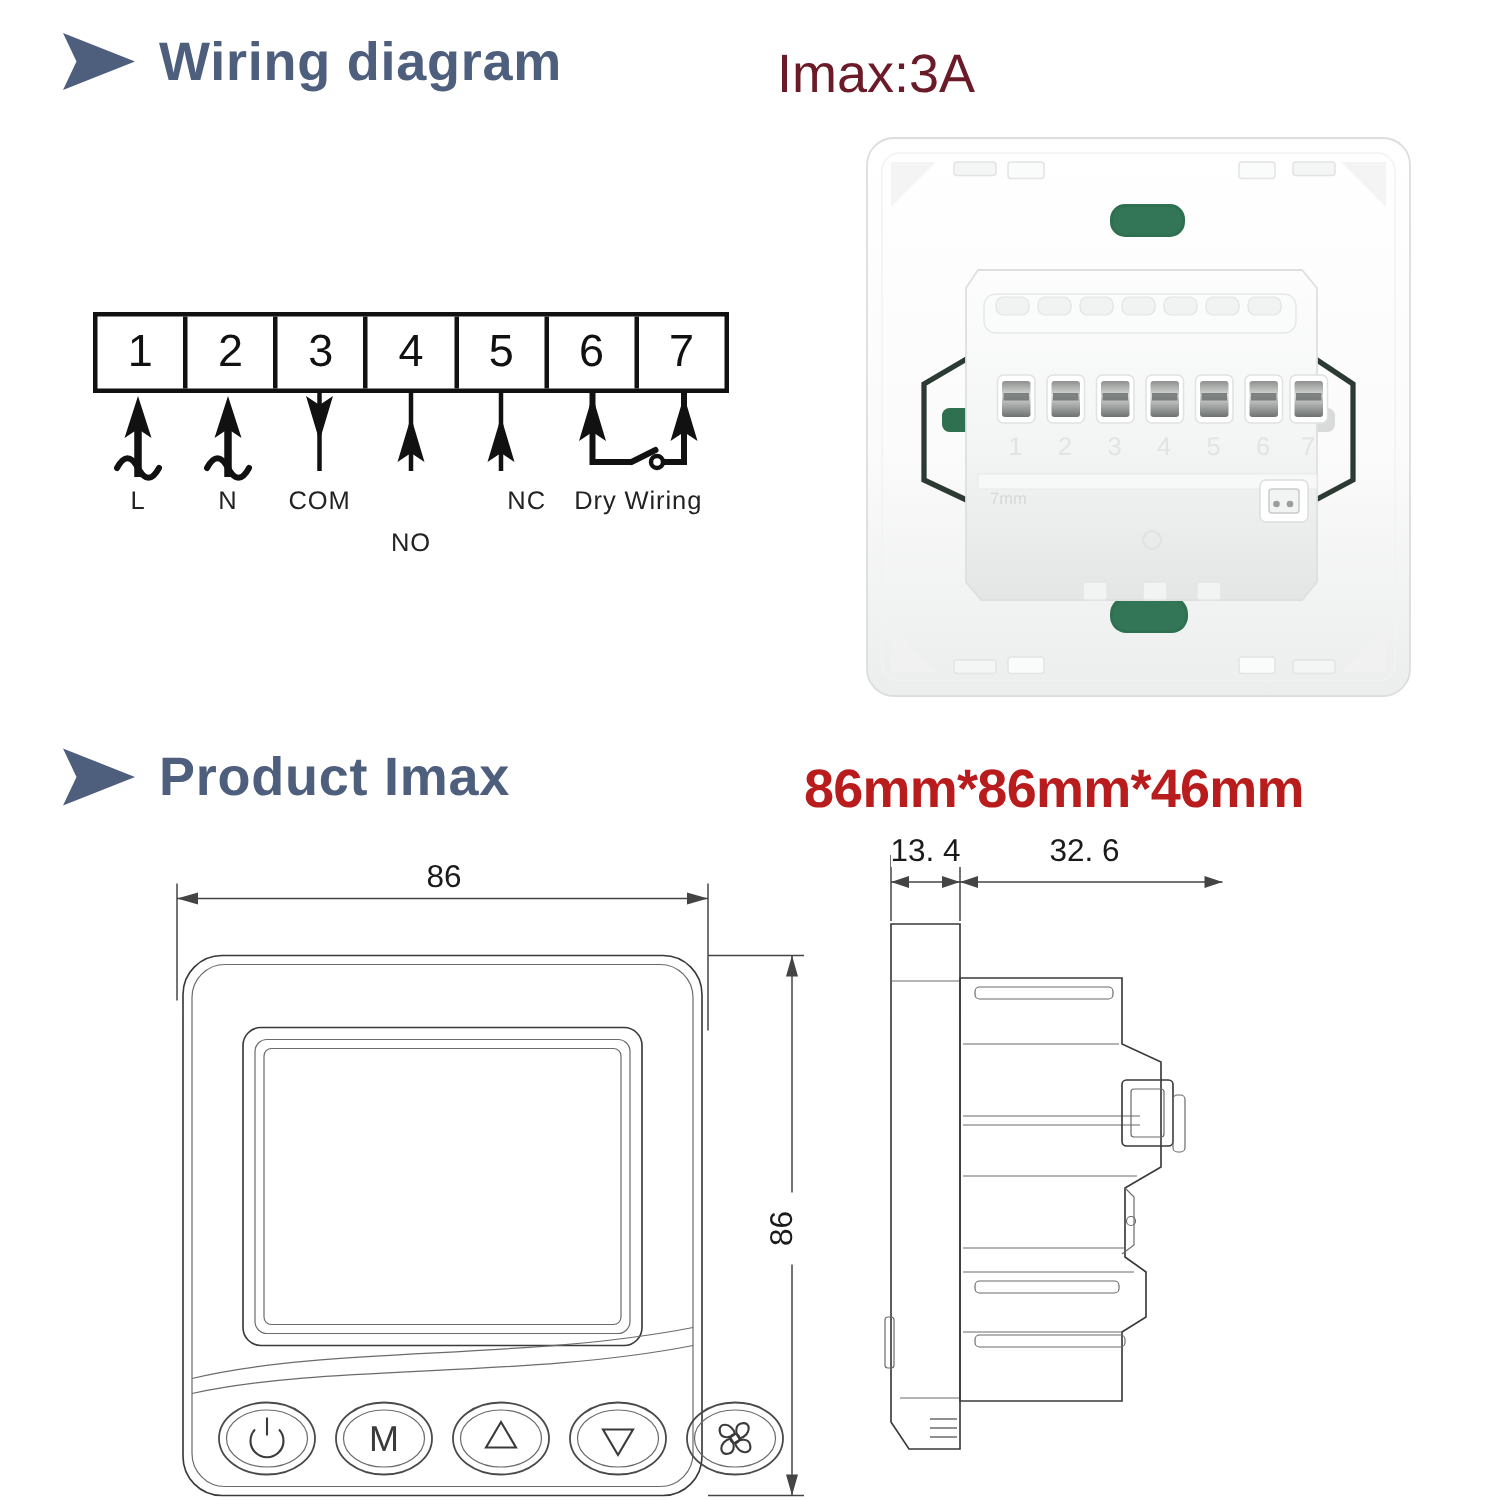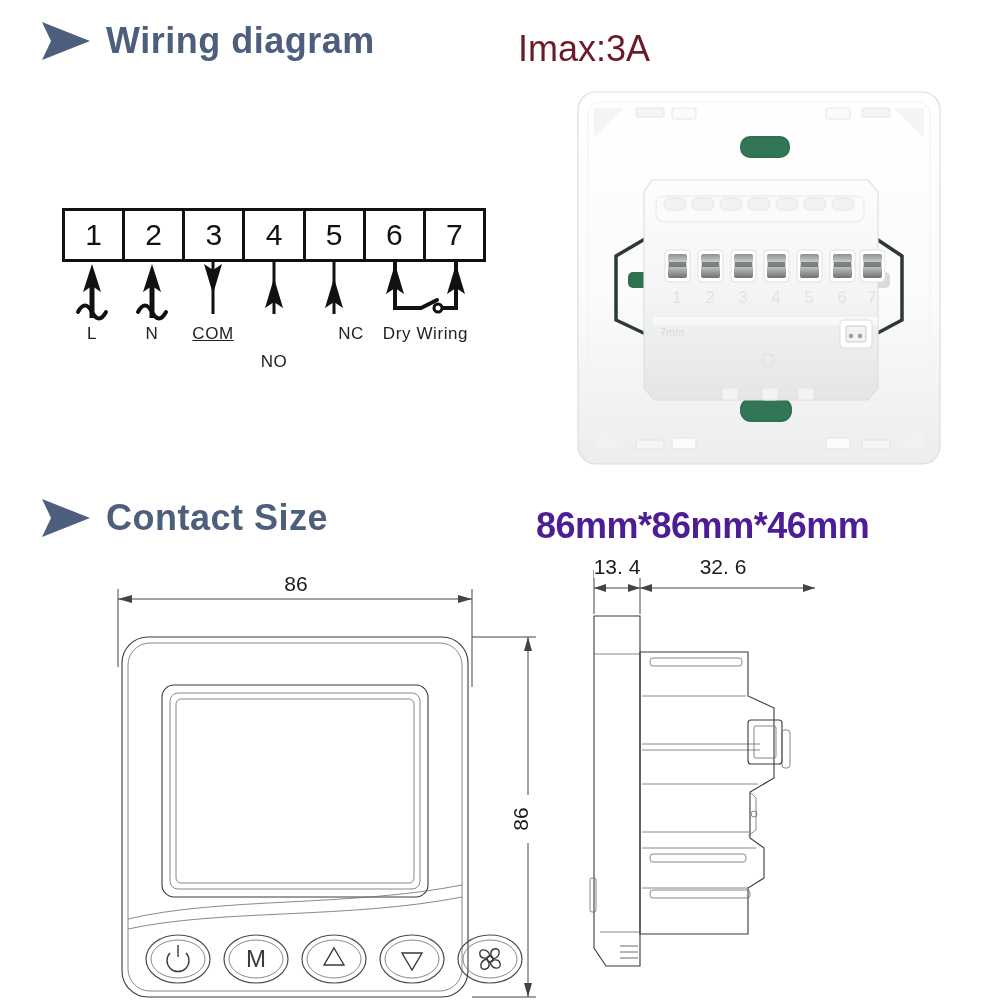--- a/index.html
+++ b/index.html
@@ -147,21 +147,21 @@
           <path d="M91 2 L100 32 L91 26 L82 32 Z" fill="#111"></path>
           <path d="M56 46 L72 38" stroke="#111" stroke-width="4" fill="none" stroke-linecap="round"></path>
           <circle cx="73" cy="46" r="4" fill="#fff" stroke="#111" stroke-width="3"></circle>
         </svg>
       </div>
     </div>
 
     <div class="lbl-row">
       <div class="lbl" style="left:0px;   width:60px;">L</div>
       <div class="lbl" style="left:60px;  width:60px;">N</div>
-      <div class="lbl" style="left:121px; width:60px;text-decoration:underline;">COM</div>
+      <div class="lbl" style="left:121px; width:60px;">COM</div>
       <div class="lbl" style="left:182px; width:60px;margin-top:28px;">NO</div>
       <div class="lbl" style="left:242px; width:60px;text-align:right;">NC</div>
       <div class="lbl" style="left:303px; width:121px;">Dry Wiring</div>
     </div>
   </div>
 
   <div class="photo-wrap">
     <svg width="376" height="382" viewBox="0 0 376 382">
       <defs>
         <linearGradient id="plateG" x1="0" y1="0" x2="0" y2="1">
@@ -283,23 +283,23 @@
       <rect x="150" y="300" width="16" height="12" rx="2" fill="#f2f3f3" stroke="#e4e5e5"></rect>
       <rect x="190" y="300" width="16" height="12" rx="2" fill="#f2f3f3" stroke="#e4e5e5"></rect>
       <rect x="226" y="300" width="16" height="12" rx="2" fill="#f2f3f3" stroke="#e4e5e5"></rect>
     </svg>
   </div>
 
   <div class="sec-header" style="left:38px; top:495px;">
     <svg class="arrow-bullet" viewBox="0 0 56 46">
       <path d="M4 4 L52 23 L4 42 L13 23 Z" fill="#4e5e7d"></path>
     </svg>
-    <span class="sec-title" style="color:#4e5e7d; margin-left:12px;">Contact Size</span>
-  </div>
-  <div class="sec-note bold" style="left:536px; top:505px; color:#4c1d95;">86mm*86mm*46mm</div>
+    <span class="sec-title" style="color:#4e5e7d; margin-left:12px;">Product Imax</span>
+  </div>
+  <div class="sec-note bold" style="left:536px; top:505px; color:#b91c1c;">86mm*86mm*46mm</div>
 
   <div class="cad" style="left:100px; top:567px;">
     <svg width="460" height="445" viewBox="0 0 460 445">
 
       <g>
         <line class="dimline" x1="18" y1="22" x2="18" y2="100"></line>
         <line class="dimline" x1="372" y1="22" x2="372" y2="120"></line>
         <line class="dimline" x1="18" y1="32" x2="372" y2="32"></line>
         <path d="M18 32 L32 28 L32 36 Z" fill="#444"></path>
         <path d="M372 32 L358 28 L358 36 Z" fill="#444"></path>

